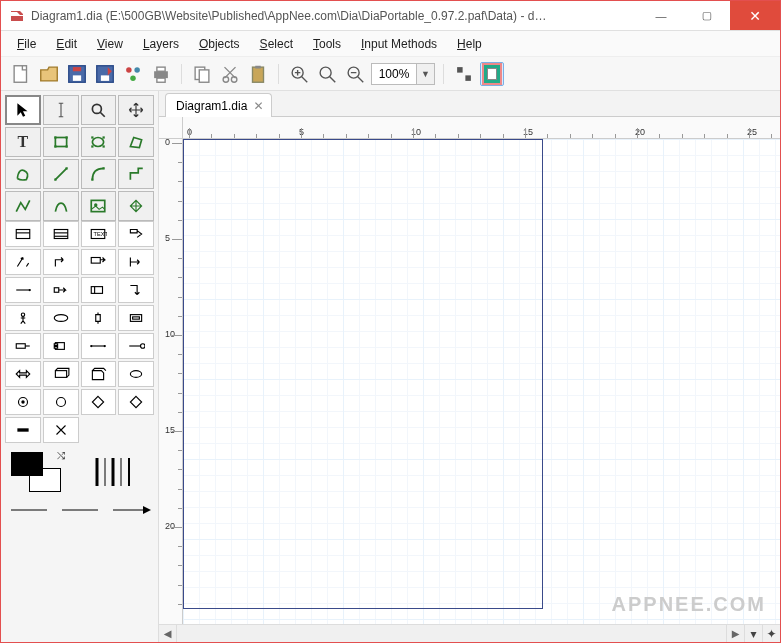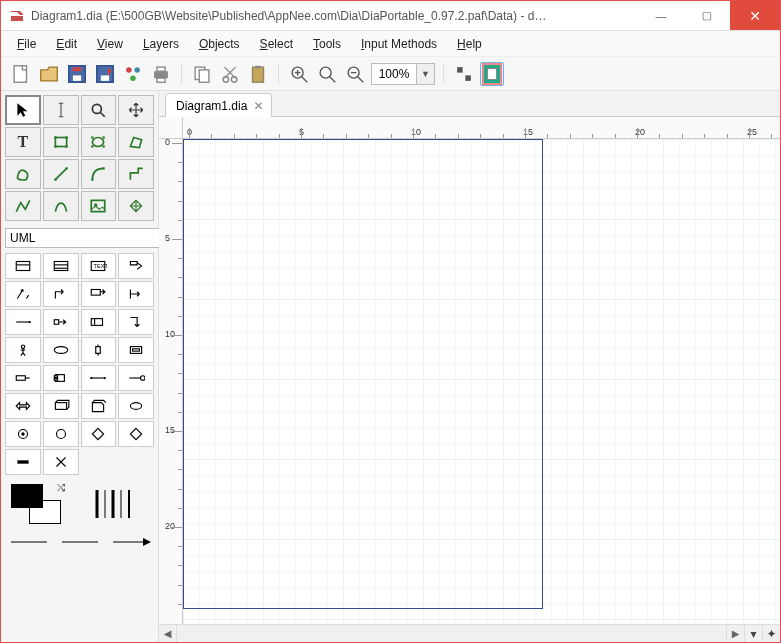--- a/index.html
+++ b/index.html
@@ -384,24 +384,20 @@
             <path d="M2 11 l4-3 3 3 3-2 2 2" fill="none" stroke="#2a7a2a"></path>
           </svg>
         </div>
       <div class="tool-cell">
           <svg viewBox="0 0 16 16">
             <path d="M3 8 L8 3 L13 8 L8 13 z M8 3 v10 M3 8 h10" fill="none" stroke="#2a7a2a" stroke-width="1"></path>
           </svg>
         </div>
     </div>
 
-    <div class="shape-select">
-      <input value="UML" style="">
-      <div class="dd">▼</div>
-    </div>
 
     <div class="shape-grid">
 
     <div class="shape-cell">
           <svg viewBox="0 0 16 16">
             <rect x="2" y="4" width="12" height="8" fill="#fff" stroke="#000"></rect>
             <line x1="2" y1="7" x2="14" y2="7" stroke="#000"></line>
           </svg>
         </div>
         <div class="shape-cell">
@@ -685,20 +681,21 @@
             <div class="tickmark-left" style="top: 368.8px; width: 4px;"></div>
             <div class="tick-left" style="top: 388px;">20</div>
             <div class="tickmark-left" style="top: 388px; width: 10px;"></div>
             <div class="tickmark-left" style="top: 407.2px; width: 4px;"></div>
             <div class="tickmark-left" style="top: 426.4px; width: 4px;"></div>
             <div class="tickmark-left" style="top: 445.6px; width: 4px;"></div>
             <div class="tickmark-left" style="top: 464.8px; width: 4px;"></div>
           </div>
         <div class="canvas">
           <div class="page-outline"></div>
+          <div class="watermark">APPNEE.COM</div>
         </div>
       </div>
       <div class="hscroll">
         <div class="arrow">◀</div>
         <div class="track"></div>
         <div class="arrow r">▶</div>
         <div class="extra">▾</div>
         <div class="extra">✦</div>
       </div>
     </div>

